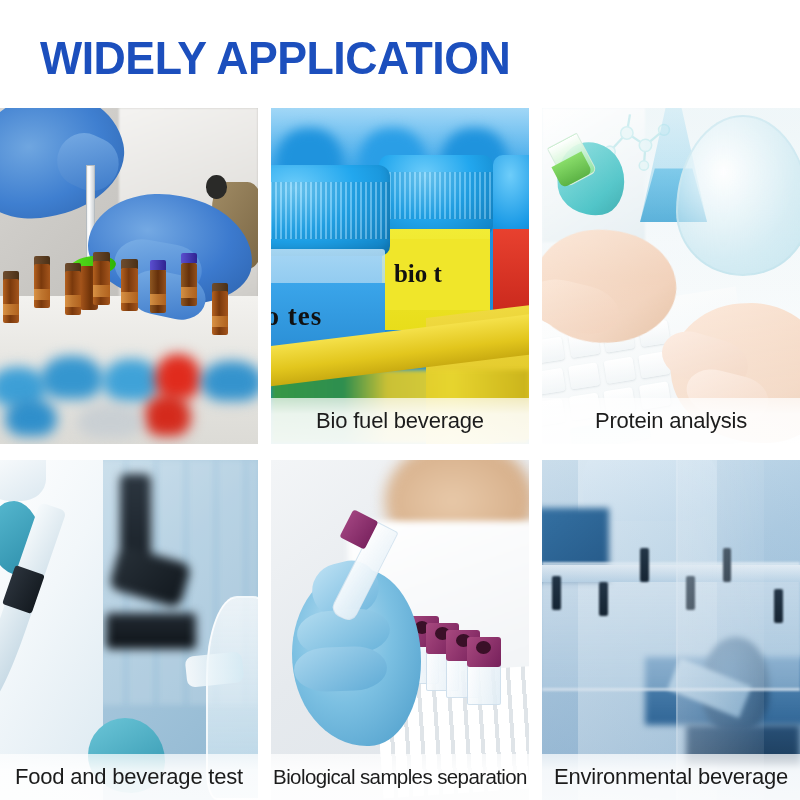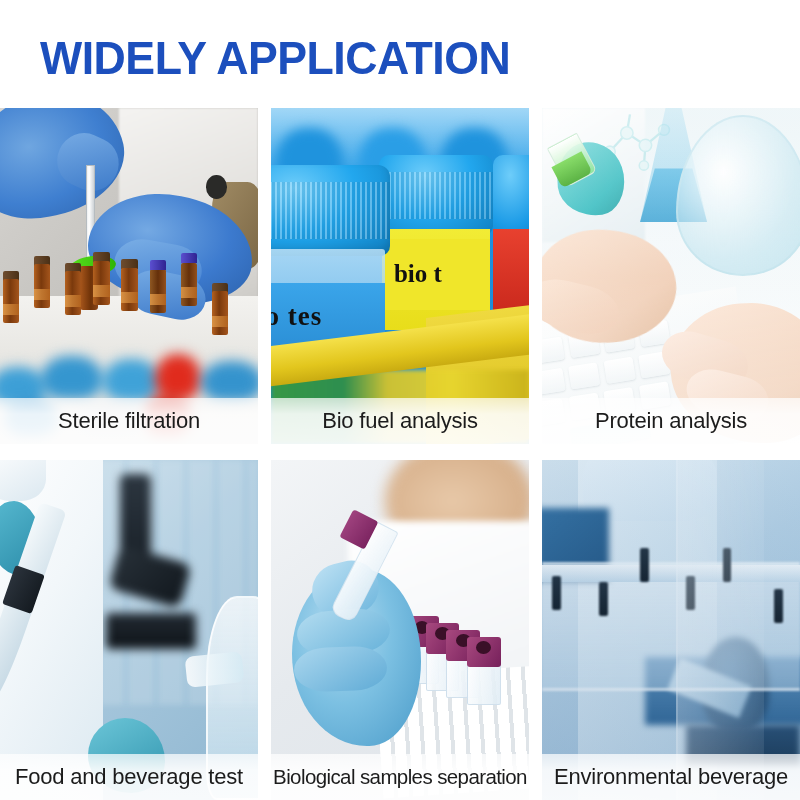--- a/index.html
+++ b/index.html
@@ -390,21 +390,20 @@
           <div class="blur-cap" style="left:-4%;  top:18%; width:22%; height:42%; background:#3d9fd6;"></div>
           <div class="blur-cap" style="left:16%;  top:6%;  width:24%; height:46%; background:#3596cf;"></div>
           <div class="blur-cap" style="left:40%;  top:10%; width:22%; height:44%; background:#3fa2d8;"></div>
           <div class="blur-cap" style="left:60%;  top:4%;  width:18%; height:48%; background:#e02b1d;"></div>
           <div class="blur-cap" style="left:78%;  top:12%; width:24%; height:42%; background:#3493cd;"></div>
           <div class="blur-cap" style="left:2%;   top:52%; width:20%; height:40%; background:#2f8fcb;"></div>
           <div class="blur-cap" style="left:56%;  top:48%; width:18%; height:44%; background:#d42a1c;"></div>
           <div class="blur-cap" style="left:30%;  top:58%; width:26%; height:36%; background:#c9cfd3;"></div>
         </div>
       </div>
-      <div class="caption">Sterile filtration</div>
     </div>
 
     <div class="card c2">
       <div class="photo">
         <div class="c2-sky"></div>
         <div class="c2-haze"></div>
         <div class="c2-backcaps">
           <div class="blur-cap" style="left:2%;  top:0;  width:26%; height:100%; background:#1f93dd;"></div>
           <div class="blur-cap" style="left:34%; top:0;  width:26%; height:100%; background:#2a9ee6;"></div>
           <div class="blur-cap" style="left:66%; top:0;  width:26%; height:100%; background:#1f93dd;"></div>
@@ -420,21 +419,21 @@
         <div class="c2-rack2"></div>
         <div class="c2-cap1"></div>
         <div class="c2-cap1r"></div>
         <div class="c2-jar1"></div>
         <div class="c2-lbl1">
           <span>bio tes</span>
         </div>
         <div class="c2-bottom"></div>
         <div class="c2-rack"></div>
       </div>
-      <div class="caption">Bio fuel analysis</div>
+      <div class="caption">Bio fuel beverage</div>
     </div>
 
     <div class="card c3">
       <div class="photo">
         <div class="c3-bg"></div>
         <div class="c3-coat"></div>
         <svg class="c3-mol" viewBox="0 0 100 70">
           <g stroke="#8fd8dd" stroke-width="3" fill="none">
             <line x1="14" y1="44" x2="36" y2="20"></line>
             <line x1="36" y1="20" x2="60" y2="36"></line>

